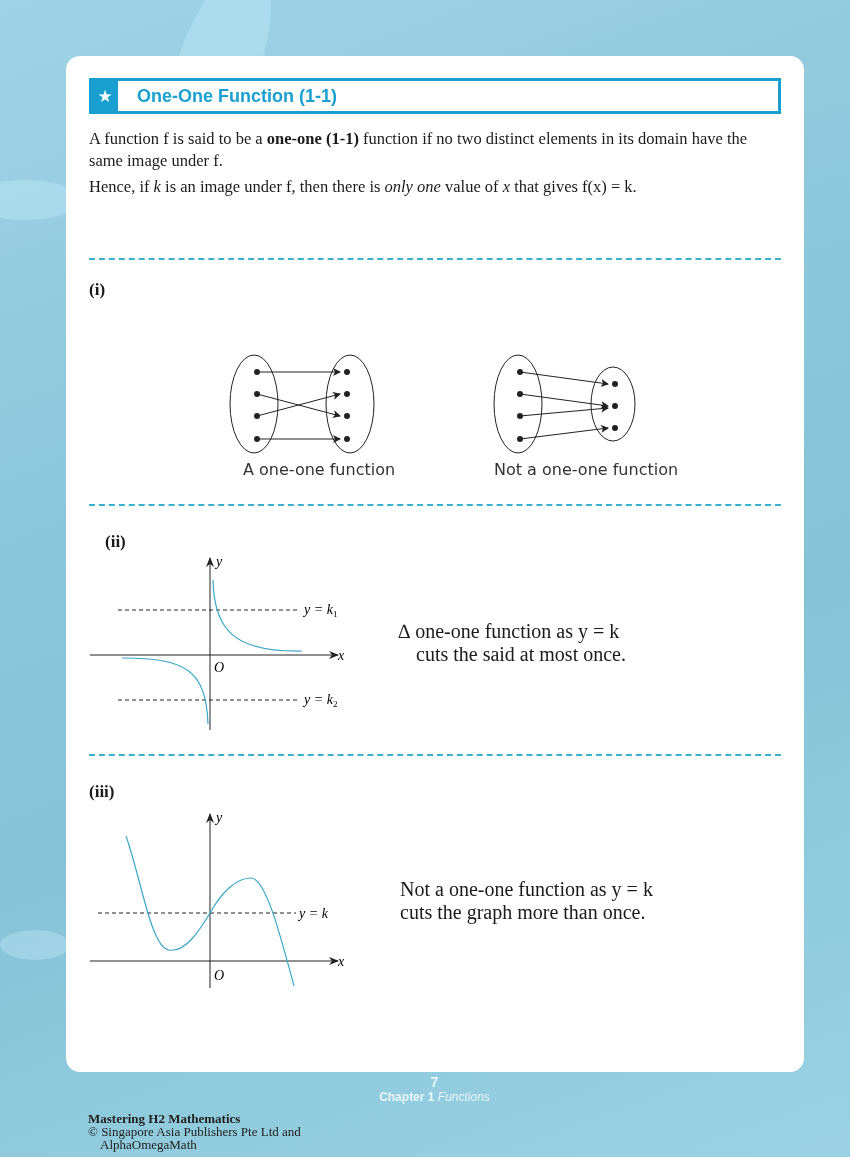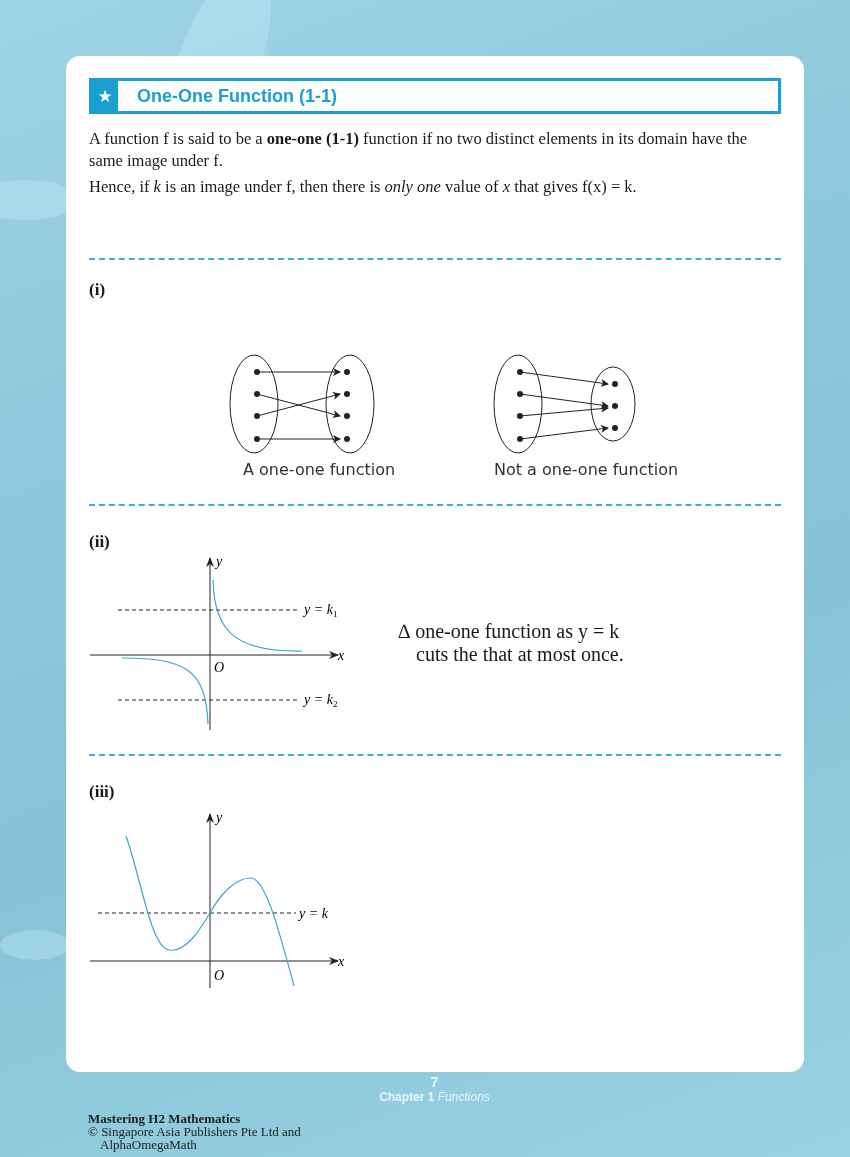--- a/index.html
+++ b/index.html
@@ -90,21 +90,21 @@
         <circle cx="389" cy="32" r="3"></circle>
           <circle cx="389" cy="54" r="3"></circle>
           <circle cx="389" cy="76" r="3"></circle>
       </g>
     </g>
   </svg>
   <div class="caption" style="left:177px;top:404px;">A one-one function</div>
   <div class="caption" style="left:428px;top:404px;">Not a one-one function</div>
 
   <div class="divider" style="top:448px;"></div>
-  <div class="label" style="top:476px;">(ii)</div>
+  <div class="label" style="top:476px;margin-left:16px;">(ii)</div>
 
   <svg style="position:absolute;left:20px;top:496px;" width="280" height="180">
     <defs>
         <marker id="ax" markerWidth="10" markerHeight="8" refX="9" refY="4" orient="auto">
           <path d="M0,0 L10,4 L0,8 L3,4 z" fill="#222"></path>
         </marker>
       </defs>
     <line x1="4" y1="103" x2="252" y2="103" stroke="#222" marker-end="url(#ax)"></line>
     <line x1="124" y1="178" x2="124" y2="6" stroke="#222" marker-end="url(#ax)"></line>
     <line x1="32" y1="58" x2="214" y2="58" stroke="#222" stroke-dasharray="4,3"></line>
@@ -112,36 +112,40 @@
     <path d="M127,28 C128,80 150,100 216,99" stroke="#3aa6c8" fill="none" stroke-width="1.2"></path>
     <path d="M36,106 C100,106 120,118 122,172" stroke="#3aa6c8" fill="none" stroke-width="1.2"></path>
     <text x="130" y="14" font-family="Liberation Serif,serif" font-style="italic" font-size="14">y</text>
     <text x="252" y="108" font-family="Liberation Serif,serif" font-style="italic" font-size="14">x</text>
     <text x="128" y="120" font-family="Liberation Serif,serif" font-style="italic" font-size="14">O</text>
     <text x="218" y="62" font-family="Liberation Serif,serif" font-style="italic" font-size="14">y = k<tspan font-size="9" dy="3" font-style="normal">1</tspan></text>
     <text x="218" y="152" font-family="Liberation Serif,serif" font-style="italic" font-size="14">y = k<tspan font-size="9" dy="3" font-style="normal">2</tspan></text>
   </svg>
   <div class="desc" style="left:332px;top:564px;">
     <div>∆ one-one function as y = k</div>
-    <div style="padding-left:18px;">cuts the that at most once.</div>
+    <div style="padding-left:18px;">cuts the said at most once.</div>
   </div>
 
   <div class="divider" style="top:698px;"></div>
   <div class="label" style="top:726px;">(iii)</div>
 
   <svg style="position:absolute;left:20px;top:752px;" width="280" height="190">
     <line x1="4" y1="153" x2="252" y2="153" stroke="#222" marker-end="url(#ax)"></line>
     <line x1="124" y1="180" x2="124" y2="6" stroke="#222" marker-end="url(#ax)"></line>
     <line x1="12" y1="105" x2="210" y2="105" stroke="#222" stroke-dasharray="4,3"></line>
     <path d="M40,28 C55,70 65,140 83,142 C100,145 115,120 124,105 C135,85 150,70 165,70 C180,70 195,130 208,178" stroke="#3aa6c8" fill="none" stroke-width="1.2"></path>
     <text x="130" y="14" font-family="Liberation Serif,serif" font-style="italic" font-size="14">y</text>
     <text x="252" y="158" font-family="Liberation Serif,serif" font-style="italic" font-size="14">x</text>
     <text x="128" y="172" font-family="Liberation Serif,serif" font-style="italic" font-size="14">O</text>
     <text x="213" y="110" font-family="Liberation Serif,serif" font-style="italic" font-size="14">y = k</text>
   </svg>
+  <div class="desc" style="left:334px;top:822px;">
+    <div>Not a one-one function as y = k</div>
+    <div>cuts the graph more than once.</div>
+  </div>
 </div>
 
 <div class="footer" style="left:88px;top:1076px;">
   <div style="font-weight:bold;">Mastering H2 Mathematics</div>
   <div>© Singapore Asia Publishers Pte Ltd and</div>
   <div style="padding-left:12px;">AlphaOmegaMath</div>
 </div>
 <div style="position:absolute;left:372px;top:1074px;width:125px;text-align:center;color:#e8f6fb;font-family:'Liberation Sans',sans-serif;">
   <div style="font-weight:bold;font-size:14px;">7</div>
   <div style="font-size:12px;"><b>Chapter 1</b> <i>Functions</i></div>

